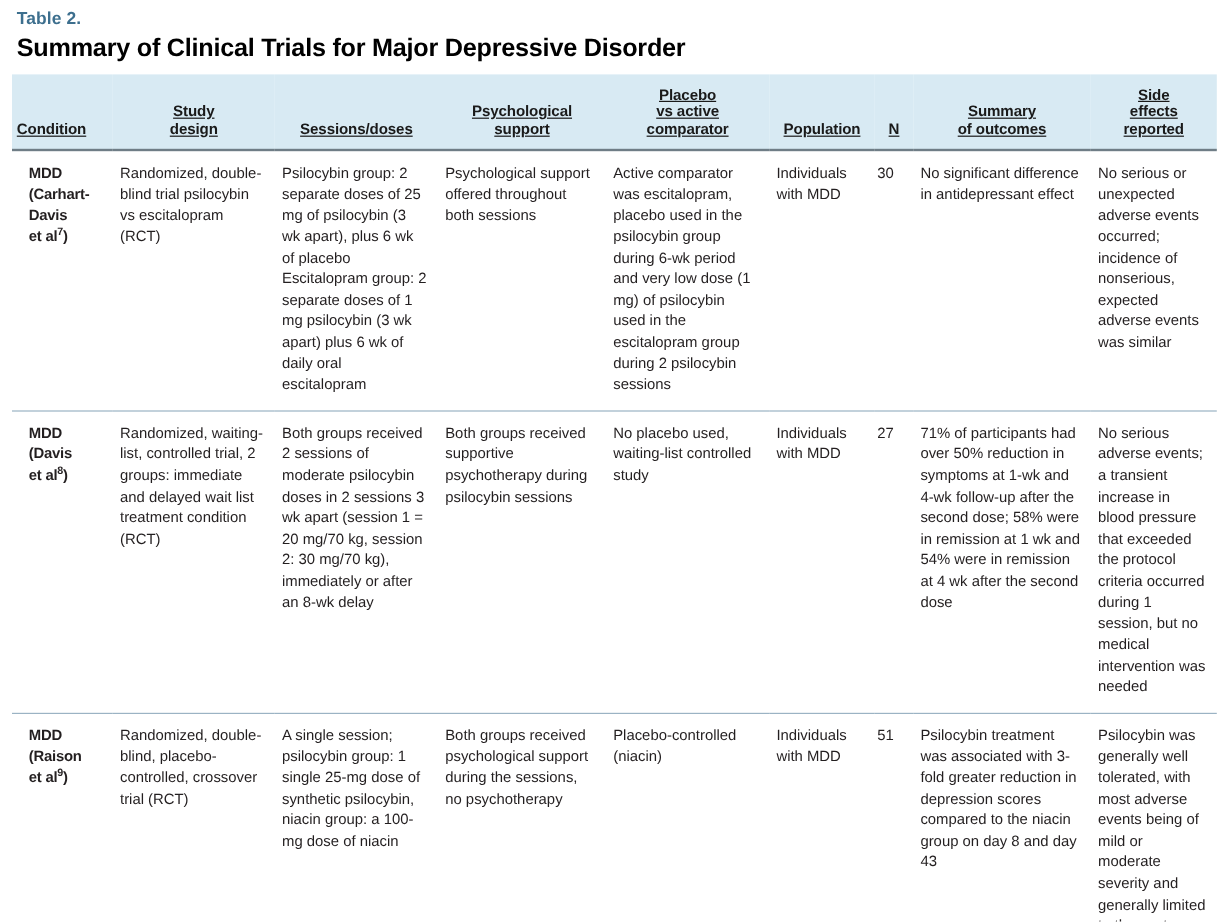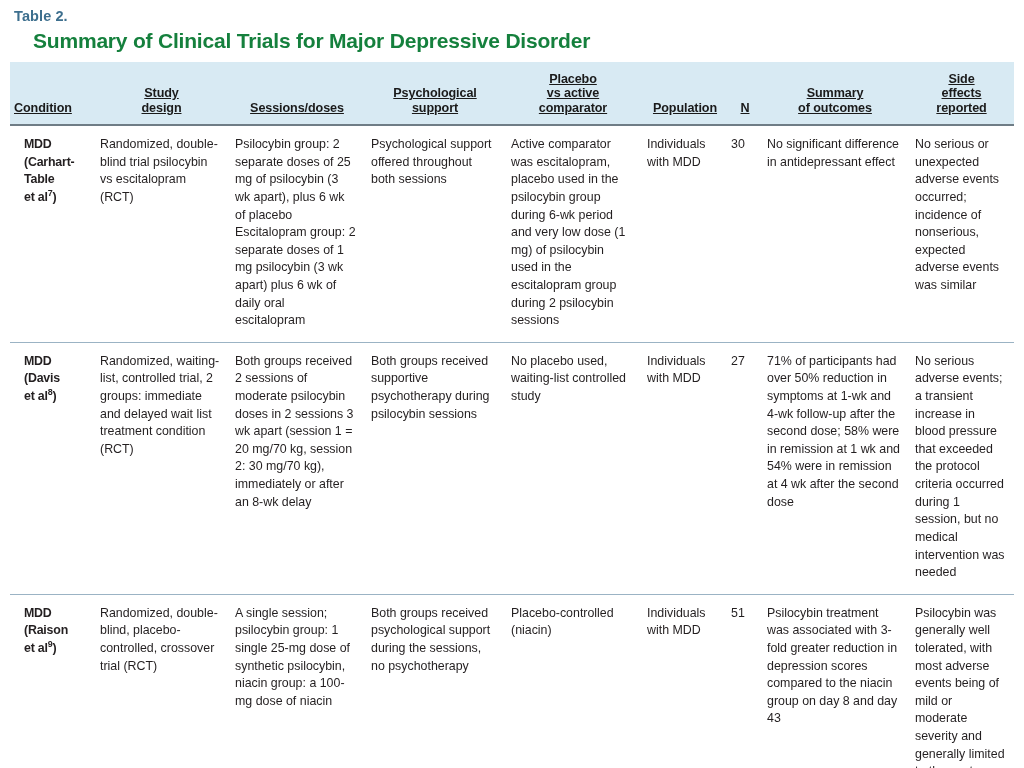--- a/index.html
+++ b/index.html
@@ -30,25 +30,24 @@
     font-weight: 700;
     color: #3d6f8e;
     letter-spacing: 0.1px;
     padding: 8px 0 0 4px;
     line-height: 1.2;
   }
   .table-title {
     font-family: "Liberation Sans", sans-serif;
     font-size: 21px;
     font-weight: 700;
-    color: #15803d;
+    color: #000000;
     letter-spacing: -0.2px;
     padding: 4px 0 8px 4px;
     line-height: 1.15;
-    margin-left: 19px;
   }
 
   
   table.trials {
     width: 1004px;
     border-collapse: collapse;
     table-layout: fixed;
     font-size: 12.4px;
   }
 
@@ -168,21 +167,21 @@
           <span>reported</span>
         </th>
       </tr>
     </thead>
     <tbody>
 
       <tr>
         <td class="cond">
           <span class="cond-line">MDD</span>
           <span class="cond-line">(Carhart-</span>
-          <span class="cond-line">Table</span>
+          <span class="cond-line">Davis</span>
           <span class="cond-line"><span>et al</span><sup>7</sup><span>)</span></span>
         </td>
         <td>Randomized, double-blind trial psilocybin vs escitalopram (RCT)</td>
         <td>Psilocybin group: 2 separate doses of 25 mg of psilocybin (3 wk apart), plus 6 wk of placebo Escitalopram group: 2 separate doses of 1 mg psilocybin (3 wk apart) plus 6 wk of daily oral escitalopram</td>
         <td>Psychological support offered throughout both sessions</td>
         <td>Active comparator was escitalopram, placebo used in the psilocybin group during 6-wk period and very low dose (1 mg) of psilocybin used in the escitalopram group during 2 psilocybin sessions</td>
         <td>Individuals with MDD</td>
         <td class="num">30</td>
         <td>No significant difference in antidepressant effect</td>
         <td>No serious or unexpected adverse events occurred; incidence of nonserious, expected adverse events was similar</td>

